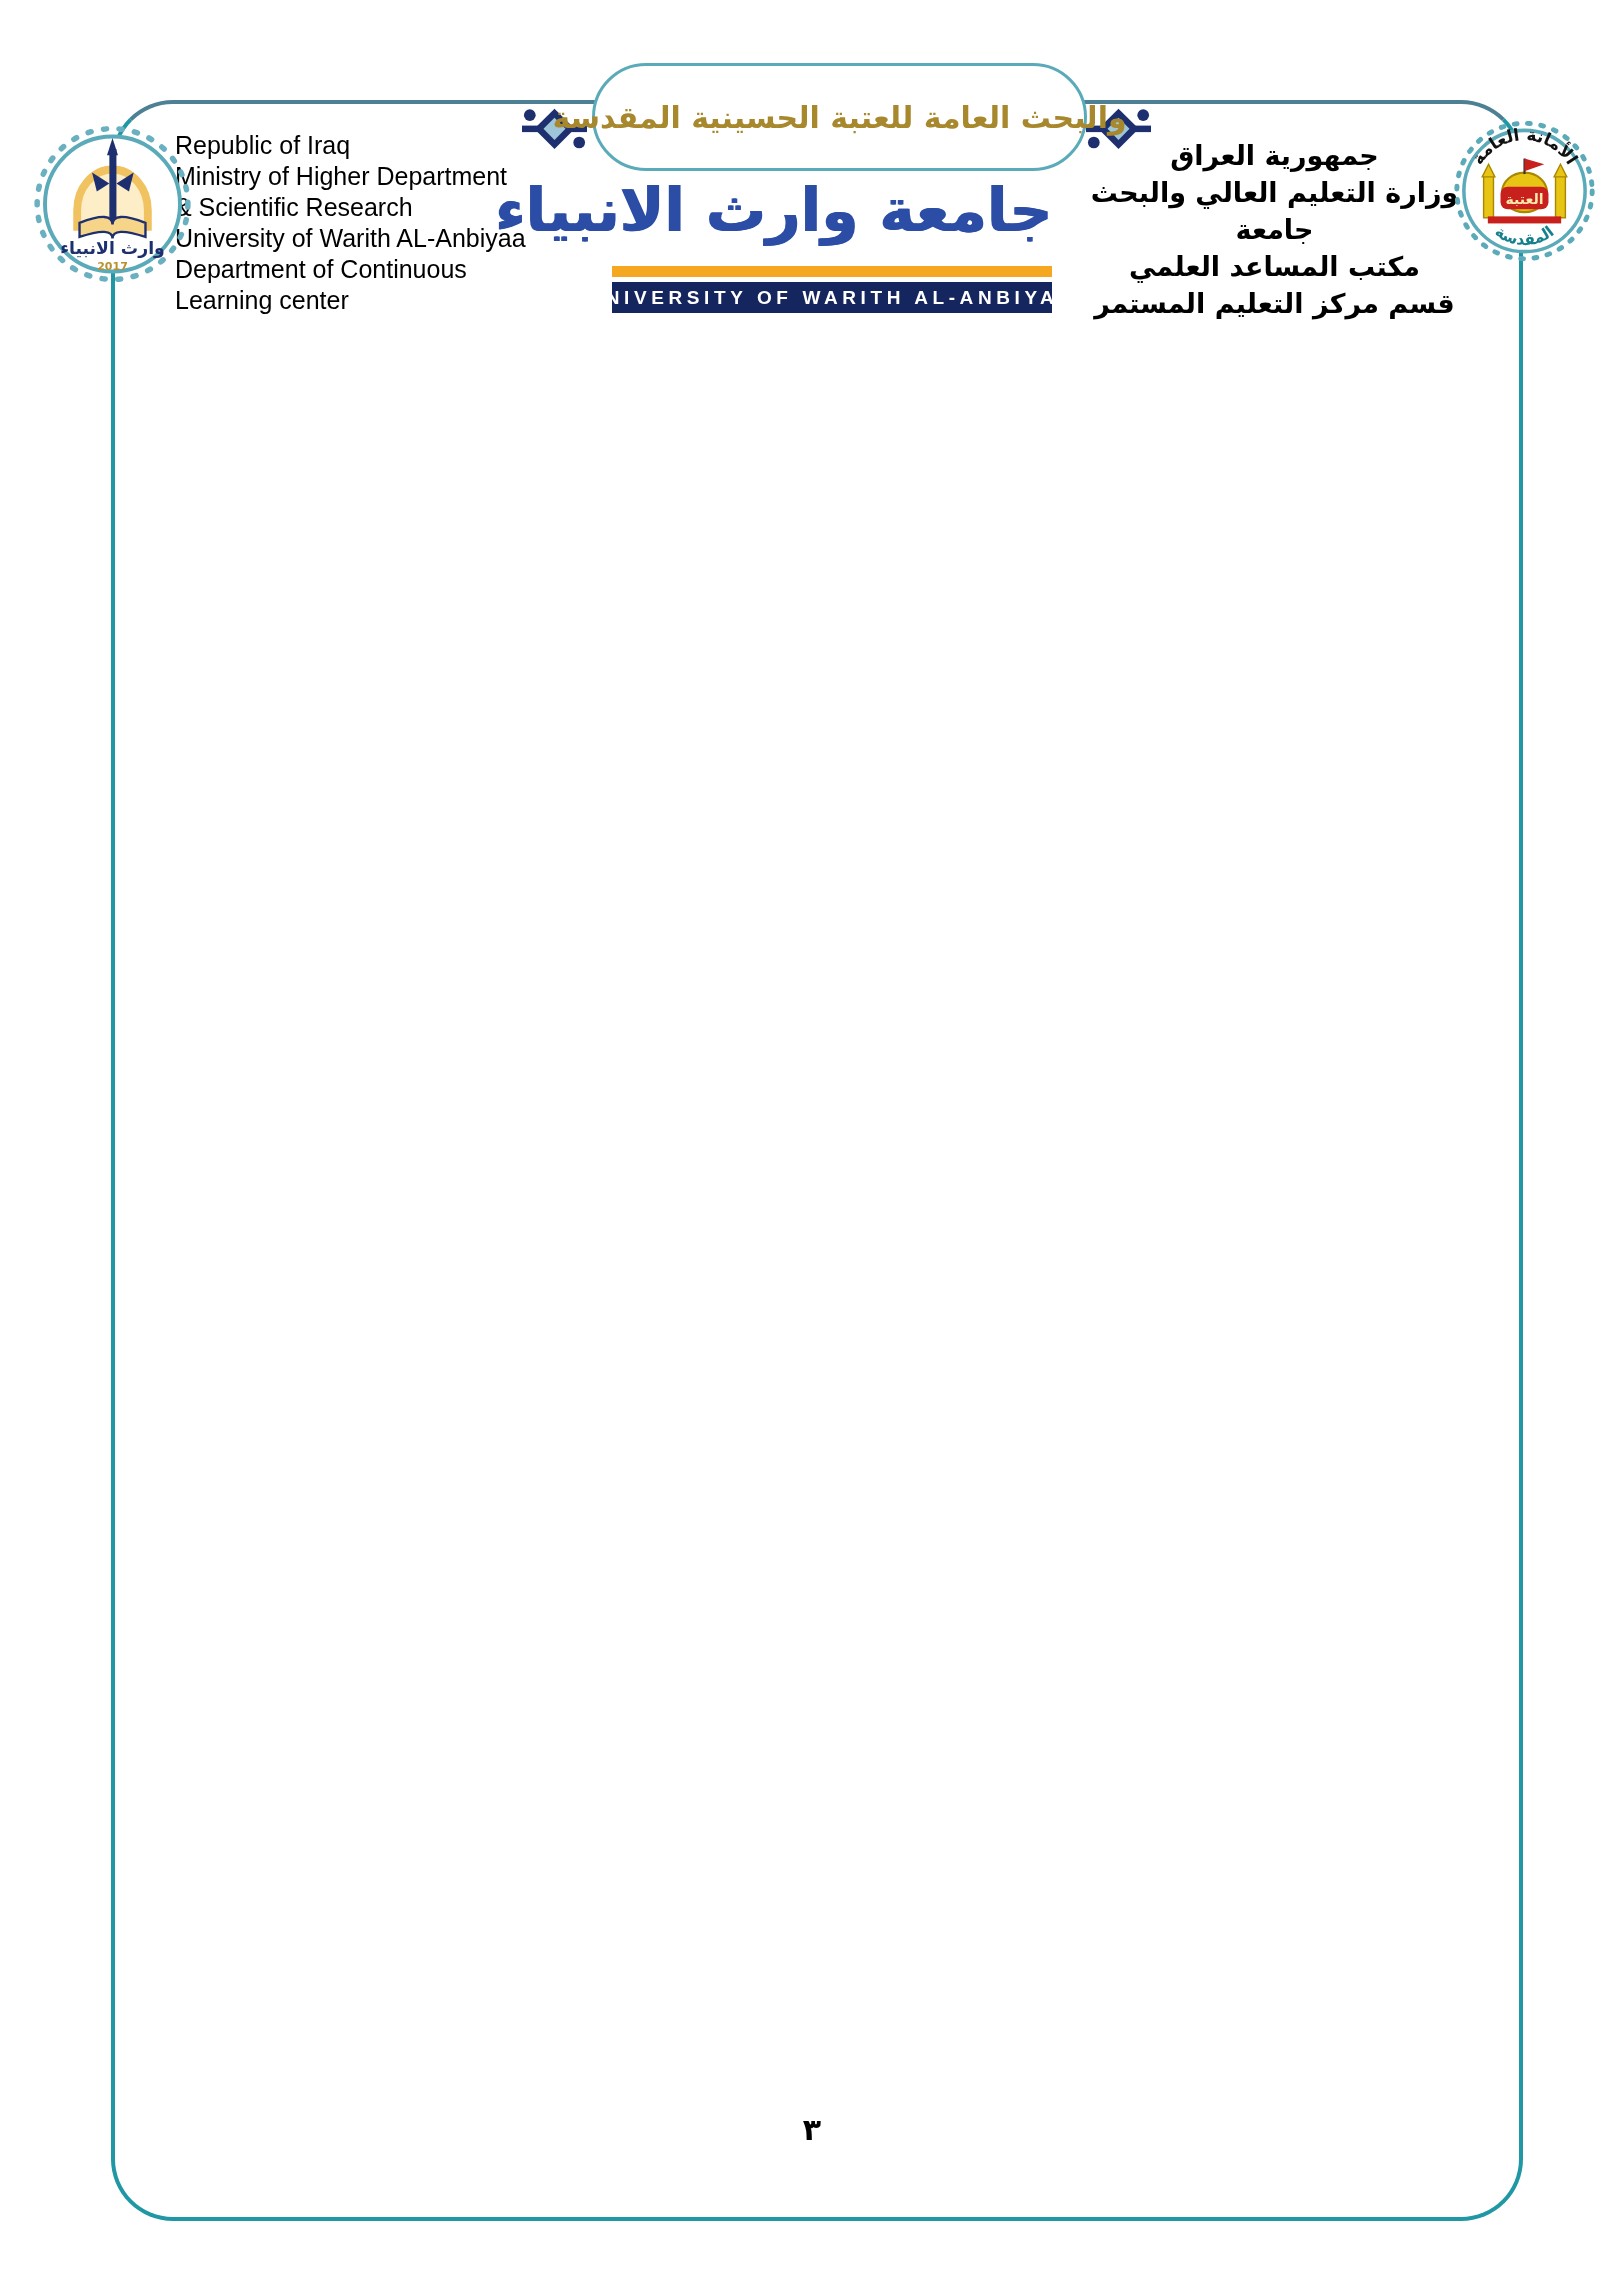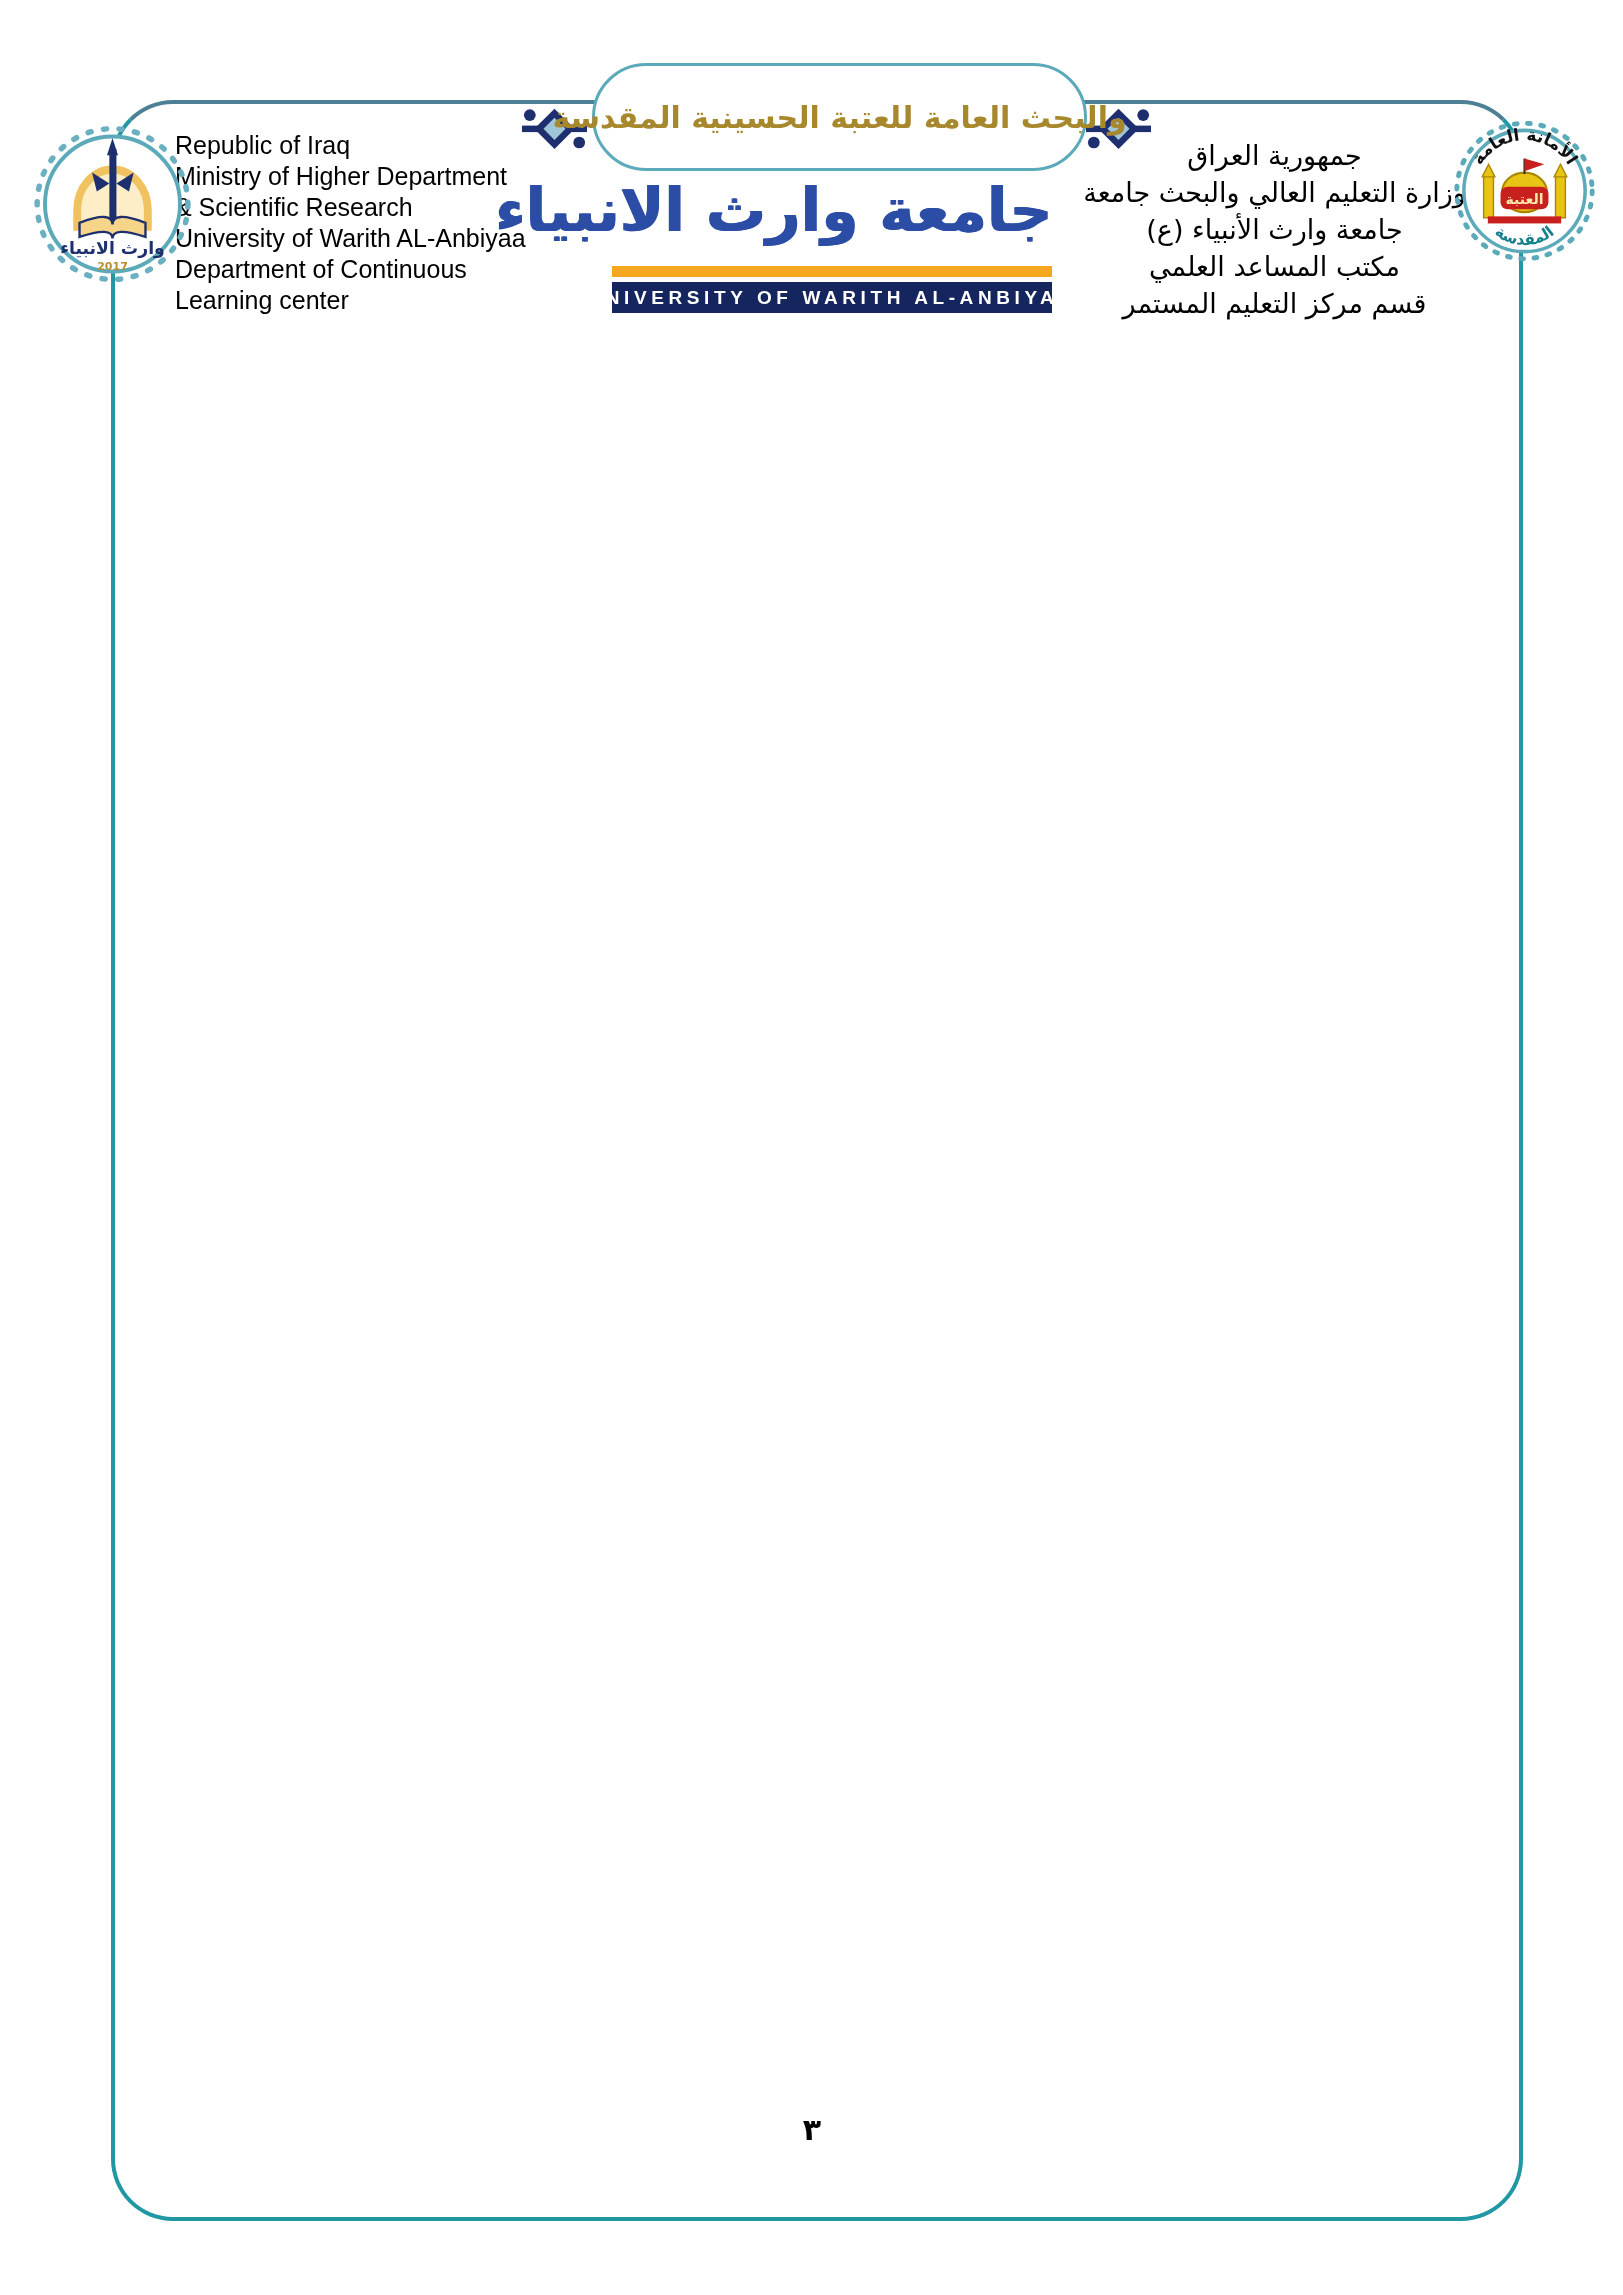--- a/index.html
+++ b/index.html
@@ -10,21 +10,21 @@
   html,body{margin:0;padding:0;background:#888;}
   .page{position:relative;width:1624px;height:2295px;background:#ffffff;overflow:hidden;
         font-family:"DejaVu Sans",sans-serif;color:#000;}
   
   .frame{position:absolute;left:111px;top:100px;width:1404px;height:2113px;
          border:4.6px solid var(--teal);border-top-color:var(--frame_top);border-radius:62px;}
   
   .header-en{position:absolute;left:175px;top:130px;width:451px;text-align:left;
              font-family:Liberation Sans, sans-serif;font-size:25px;line-height:31px;}
   .header-ar{position:absolute;left:1065px;top:137px;width:419px;text-align:center;
-             direction:rtl;font-weight:normal;font-size:27px;line-height:37px;}
+             direction:rtl;font-weight:bold;font-size:27px;line-height:37px;}
   .banner{position:absolute;left:592px;top:63px;width:489px;height:102px;background:#fff;
           border:3.3px solid var(--seal_teal);border-radius:56px;display:flex;align-items:center;
           justify-content:center;z-index:3;}
   .banner-text{direction:rtl;color:var(--gold);font-weight:bold;font-size:30px;white-space:nowrap;}
   .ornament{position:absolute;top:97px;width:65px;height:65px;z-index:2;}
   .orn-l{left:522px;} .orn-r{left:1086px;}
   
   .uni-logo{position:absolute;left:612px;top:164px;width:440px;height:152px;z-index:2;}
   .uni-ar{position:absolute;left:0;top:-9.2px;width:100%;text-align:center;direction:rtl;
           font-weight:bold;font-size:60px;line-height:111px;color:var(--logo_blue);
@@ -75,21 +75,20 @@
     <div>Ministry of  Higher Department</div>
     <div>&amp; Scientific Research</div>
     <div>University of  Warith AL-Anbiyaa</div>
     <div>Department of Continuous</div>
     <div>Learning center</div>
   </div>
 
   <div class="header-ar">
     <div>جمهورية العراق</div>
     <div>وزارة التعليم العالي والبحث جامعة</div>
-    <div>جامعة وارث الأنبياء (ع)</div>
     <div>مكتب المساعد العلمي</div>
     <div>قسم مركز التعليم المستمر</div>
   </div>
 
   <div class="uni-logo">
     <div class="uni-ar">جامعة وارث الانبياء</div>
     <div class="uni-orange"></div>
     <div class="uni-bar">UNIVERSITY OF WARITH AL-ANBIYAA</div>
   </div>
 

